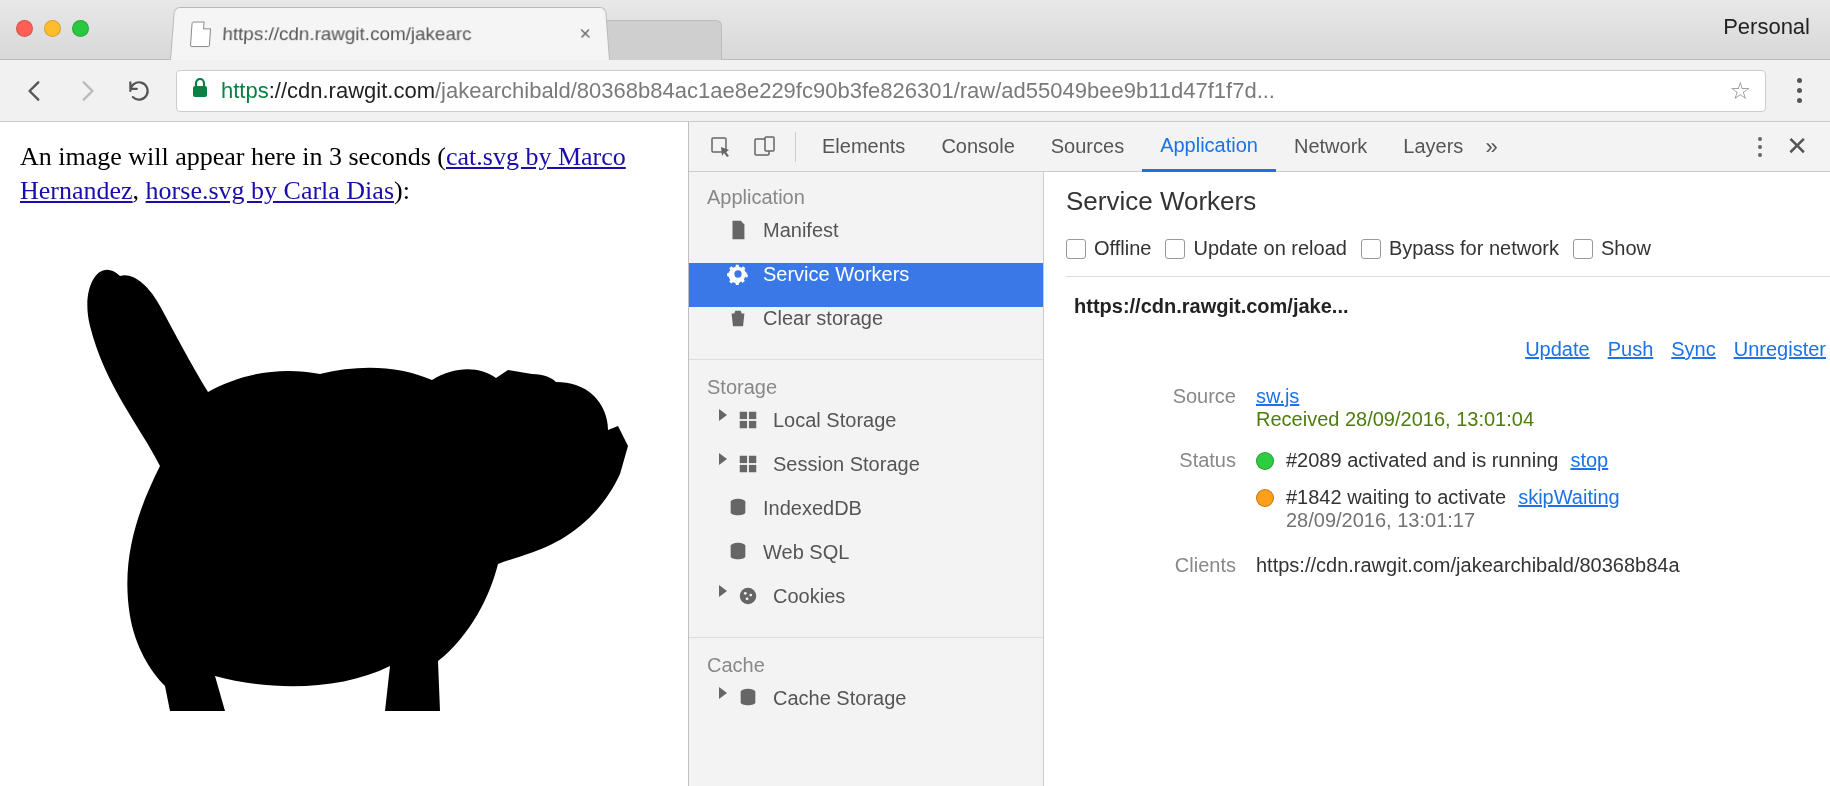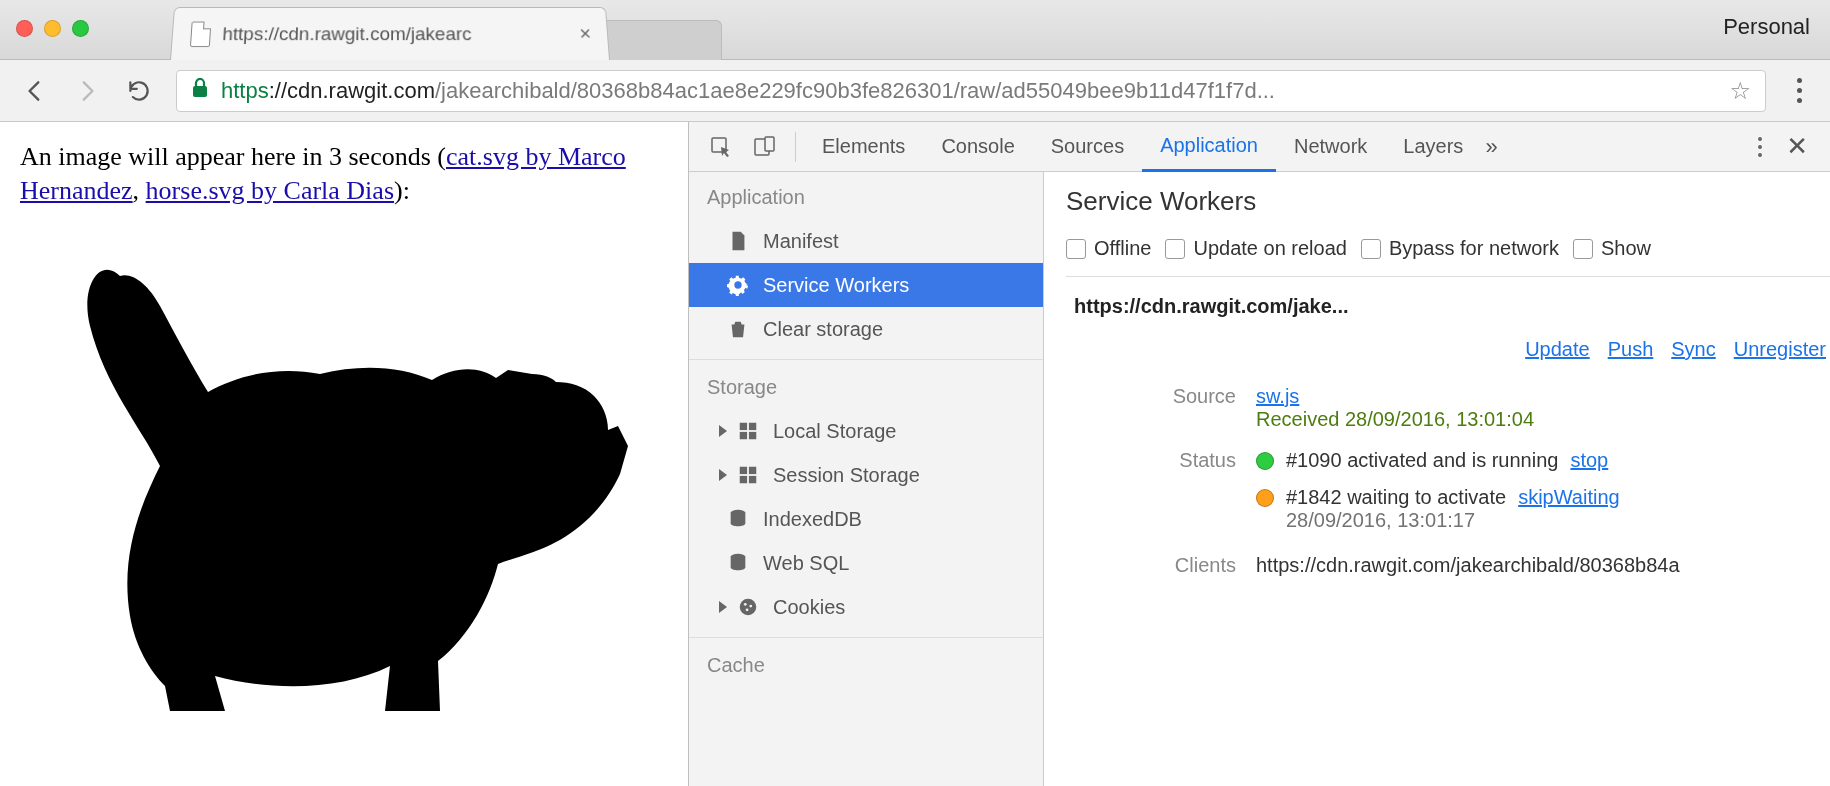--- a/index.html
+++ b/index.html
@@ -52,21 +52,21 @@
   .dt-tab.active { color: #1a73e8; border-bottom: 3px solid #1a73e8; }
   .dt-overflow { margin-left: 4px; font-size: 22px; color: #555; }
   .dt-right { margin-left: auto; display: flex; align-items: center; gap: 24px; padding-right: 12px; }
   .dt-kebab { display:flex; flex-direction:column; gap:4px; }
   .dt-kebab span { width:4px; height:4px; background:#666; border-radius:50%; }
   .dt-close { font-size: 26px; color: #555; }
 
   .dt-body { flex: 1; display: flex; overflow: hidden; }
   .dt-sidebar { width: 355px; background: #f3f3f3; border-right: 1px solid #ccc; font-size: 20px; color: #555; overflow: hidden; }
   .dt-group-h { padding: 14px 18px 10px 18px; color: #888; font-size: 20px; }
-  .dt-item { height: 44px; display: flex; align-items: center; padding-left: 38px; gap: 14px; }
+  .dt-item { height: 44px; display: flex; align-items: flex-start; padding-left: 38px; gap: 14px; }
   .dt-item.child { padding-left: 30px; }
   .dt-item.selected { background: #3b78e7; color: #fff; }
   .dt-item .tri { width: 0; height: 0; border-top: 6px solid transparent; border-bottom: 6px solid transparent; border-left: 8px solid #666; margin-right: -4px; }
   .dt-item .icon { width: 22px; height: 22px; display:flex; align-items:center; justify-content:center; flex-shrink:0; }
   .dt-item .icon svg { width: 22px; height: 22px; fill: #666; }
   .dt-item.selected .icon svg { fill: #fff; }
 
   .dt-content { flex: 1; padding: 14px 0 0 22px; overflow: hidden; font-size: 20px; color: #333; }
   .dt-title { font-size: 26px; color: #333; margin-bottom: 14px; }
   .dt-checks { display: flex; align-items: center; gap: 14px; padding: 6px 0 16px 0; border-bottom: 1px solid #ddd; font-size: 20px; color: #333; white-space: nowrap; overflow: hidden; }
@@ -264,20 +264,30 @@
                 <circle cx="12" cy="12" r="9"></circle>
                 <circle cx="9" cy="9" r="1.5" fill="#f3f3f3"></circle>
                 <circle cx="15" cy="11" r="1.5" fill="#f3f3f3"></circle>
                 <circle cx="11" cy="15" r="1.5" fill="#f3f3f3"></circle>
               </svg>
             </span>
           <span>Cookies</span>
         </div>
 
         <div class="dt-group-h" style="border-top:1px solid #ddd; margin-top:8px; padding-top:16px;">Cache</div>
+        <div class="dt-item child">
+          <span class="tri"></span>
+          <span class="icon">
+              <svg viewBox="0 0 24 24">
+                <ellipse cx="12" cy="5" rx="8" ry="3"></ellipse>
+                <path d="M4 5v6c0 1.7 3.6 3 8 3s8-1.3 8-3V5M4 11v6c0 1.7 3.6 3 8 3s8-1.3 8-3v-6"></path>
+              </svg>
+            </span>
+          <span>Cache Storage</span>
+        </div>
       </div>
 
       <div class="dt-content">
         <div class="dt-title">Service Workers</div>
         <div class="dt-checks">
           <div class="dt-check">
               <span class="dt-checkbox"></span>
               <span>Offline</span>
             </div>
           <div class="dt-check">
@@ -314,21 +324,21 @@
               <div class="row" style="color:#4d7c0f;">
                   <span>Received 28/09/2016, 13:01:04</span>
                 </div>
             </div>
           </div>
           <div class="sw-trow" style="margin-top:10px;">
             <div class="sw-label">Status</div>
             <div class="sw-val">
               <div class="row">
                 <span class="status-dot green"></span>
-                <span>#1090 activated and is running</span>
+                <span>#2089 activated and is running</span>
                 <a class="sw-link">stop</a>
               </div>
               <div class="row" style="margin-top:14px;">
                 <span class="status-dot orange"></span>
                 <span>#1842 waiting to activate</span>
                 <a class="sw-link">skipWaiting</a>
               </div>
               <div class="row sub">
                   <span>28/09/2016, 13:01:17</span>
                 </div>

